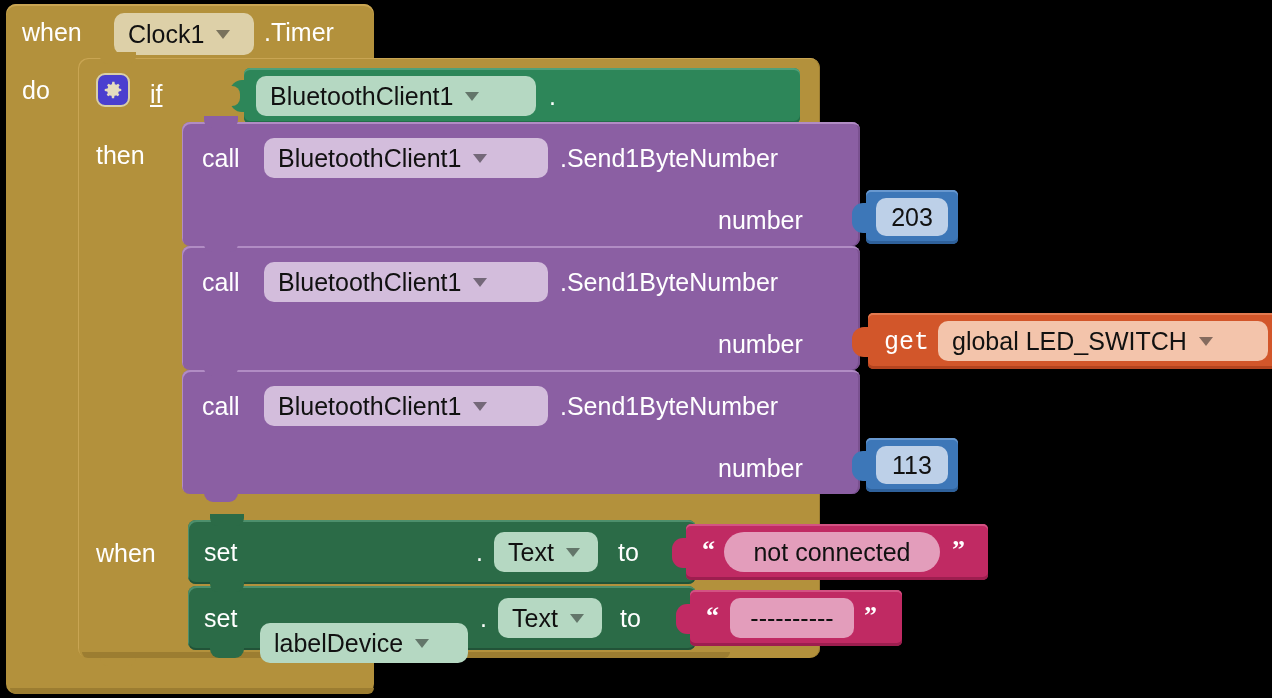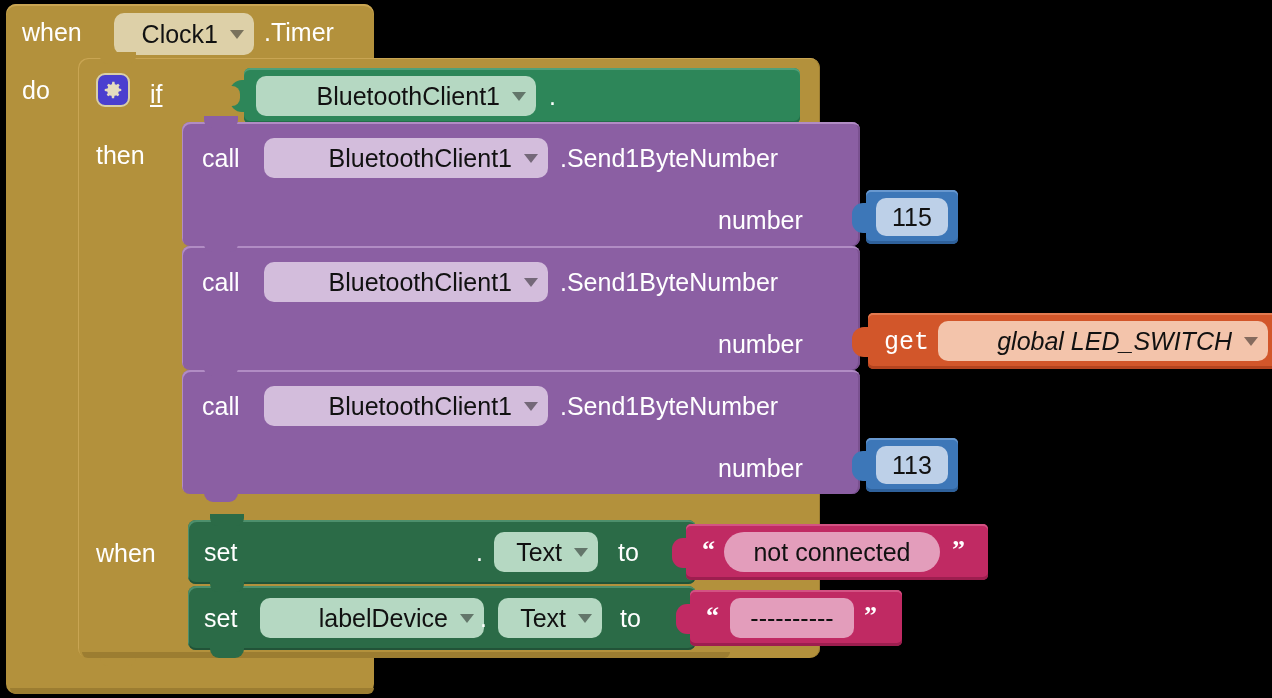--- a/index.html
+++ b/index.html
@@ -33,22 +33,21 @@
   .field {
     position: absolute;
     box-sizing: border-box;
     border-radius: 10px;
     display: flex;
     align-items: center;
     white-space: nowrap;
     font-size: 25px;
     color: #111111;
     padding-left: 14px;
-    padding-right: 10px;
-    justify-content: flex-end;
+    padding-right: 20px;
   }
   .field .txt { pointer-events: none; }
   .caret {
     width: 0; height: 0;
     border-left: 7px solid transparent;
     border-right: 7px solid transparent;
     border-top: 9px solid #000;
     opacity: .45;
     margin-left: 12px;
     flex: none;
@@ -61,21 +60,21 @@
   .purple    { background: #8b5fa3; }
   .setgreen  { background: #2b6b47; }
   .blueNum   { background: #3d77b8; }
   .orangeGet { background: #d2562a; }
   .pinkTxt   { background: #c02a63; }
 
   .f-gold   { background: #ddd0a8; }
   .f-green  { background: #b5d8c2; }
   .f-purple { background: #d3bddc; }
   .f-blue   { background: #bdd0e8; }
-  .f-orange { background: #f3c4ab; font-style: italic; }
+  .f-orange { background: #f3c4ab; }
   .f-pink   { background: #e39dbb; }
 
   .gear {
     position: absolute;
     width: 34px; height: 34px;
     border-radius: 9px;
     background: #4a3fcf;
     border: 2px solid #d8cfa8;
     box-sizing: border-box;
     display: flex;
@@ -154,21 +153,21 @@
     <span class="txt">BluetoothClient1</span>
     <span class="caret"></span>
   </div>
   <span class="lbl" style="left:560px; top:146px;">.Send1ByteNumber</span>
   <span class="lbl" style="left:718px; top:208px;">number</span>
 
   <div class="blk blueNum" style="left:852px; top:203px; width:22px; height:30px; border-radius:11px 0 0 11px;"></div>
   <div class="blk blueNum" style="left:866px; top:190px; width:92px; height:54px; border-radius:5px;
               box-shadow: inset 0 2px 0 #6898cf, inset 0 -3px 0 #2f619b;"></div>
   <div class="field f-blue" style="left:876px; top:198px; width:72px; height:38px; justify-content:center; padding:0; border-radius:10px;">
-    <span class="txt">115</span>
+    <span class="txt">203</span>
   </div>
 
   <div class="blk purple" style="left:182px; top:246px; width:678px; height:124px; border-radius:8px;
               box-shadow: inset 1px 2px 0 #b18cc4, inset -2px 0 0 #7a5190;"></div>
   <div class="blk purple" style="left:204px; top:240px; width:34px; height:12px; border-radius:0 0 8px 8px;"></div>
   <span class="lbl" style="left:202px; top:270px;">call</span>
   <div class="field f-purple" style="left:264px; top:262px; width:284px; height:40px;">
     <span class="txt">BluetoothClient1</span>
     <span class="caret"></span>
   </div>
@@ -220,21 +219,21 @@
   <div class="field f-pink" style="left:724px; top:532px; width:216px; height:40px; justify-content:center; padding:0; border-radius:20px;">
     <span class="txt">not connected</span>
   </div>
   <span class="quote" style="left:952px; top:537px;">”</span>
 
   <div class="blk setgreen" style="left:188px; top:586px; width:508px; height:64px; border-radius:8px;
               box-shadow: inset 1px 2px 0 #4d8f6c, inset 0 -2px 0 #215338;"></div>
   <div class="blk setgreen" style="left:210px; top:580px; width:34px; height:12px; border-radius:0 0 8px 8px;"></div>
   <div class="blk setgreen" style="left:210px; top:644px; width:34px; height:14px; border-radius:0 0 9px 9px;"></div>
   <span class="lbl" style="left:204px; top:606px;">set</span>
-  <div class="field f-green" style="left:260px; top:598px; width:224px; height:40px;">
+  <div class="field f-green" style="left:260px; top:623px; width:208px; height:40px;">
     <span class="txt">labelDevice</span>
     <span class="caret"></span>
   </div>
   <span class="lbl" style="left:480px; top:606px;">.</span>
   <div class="field f-green" style="left:498px; top:598px; width:104px; height:40px;">
     <span class="txt">Text</span>
     <span class="caret"></span>
   </div>
   <span class="lbl" style="left:620px; top:606px;">to</span>
 

